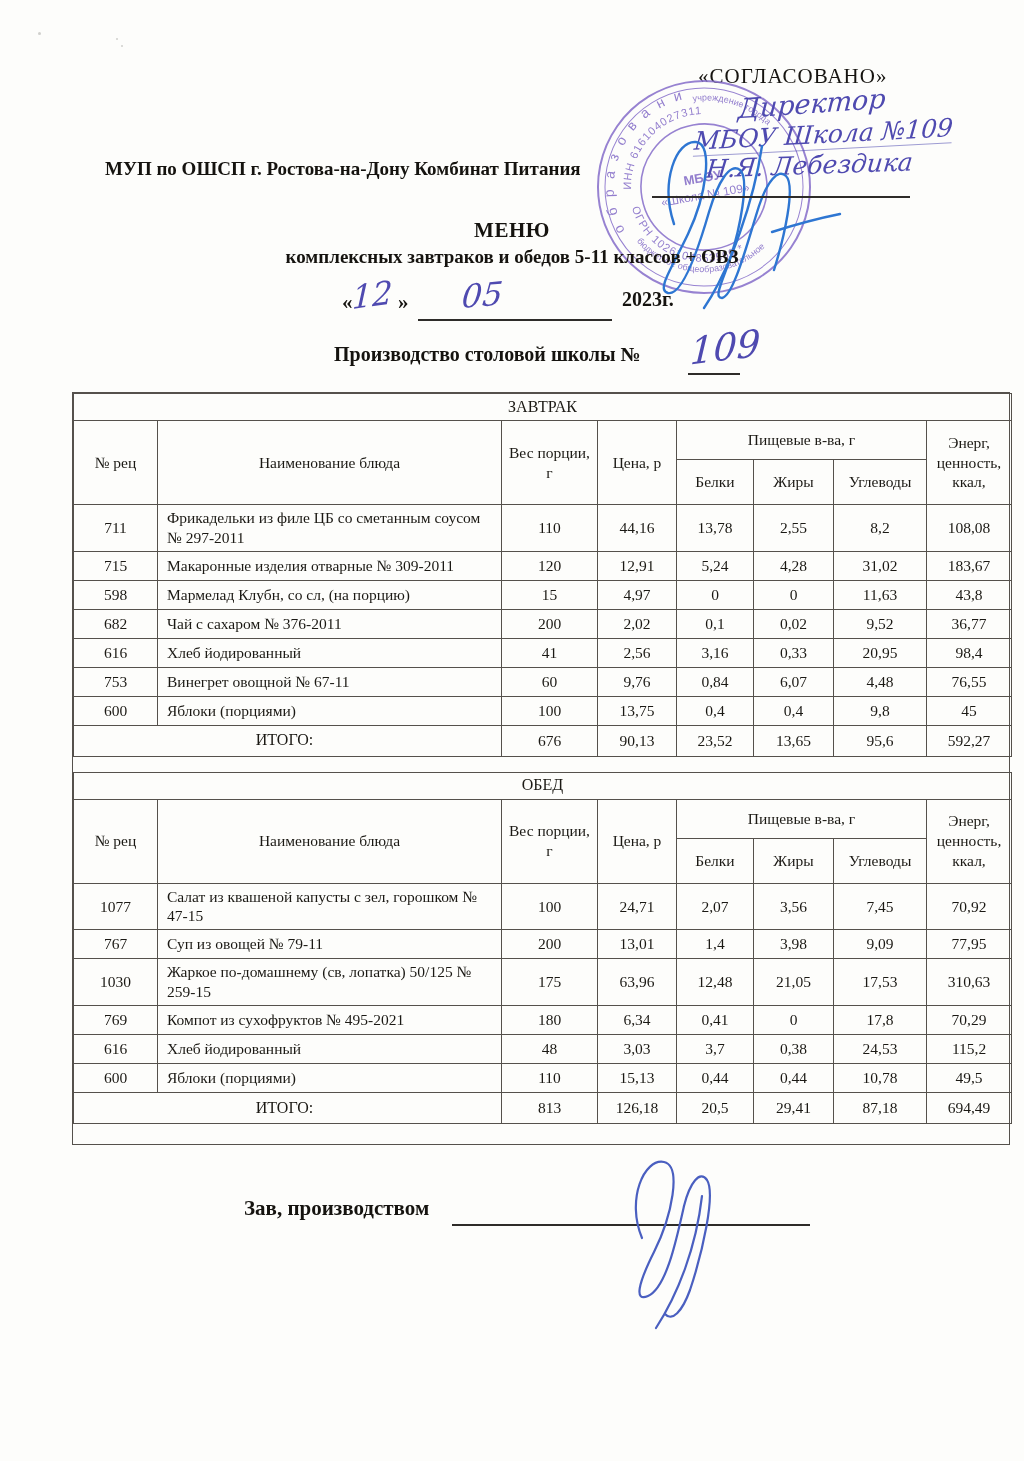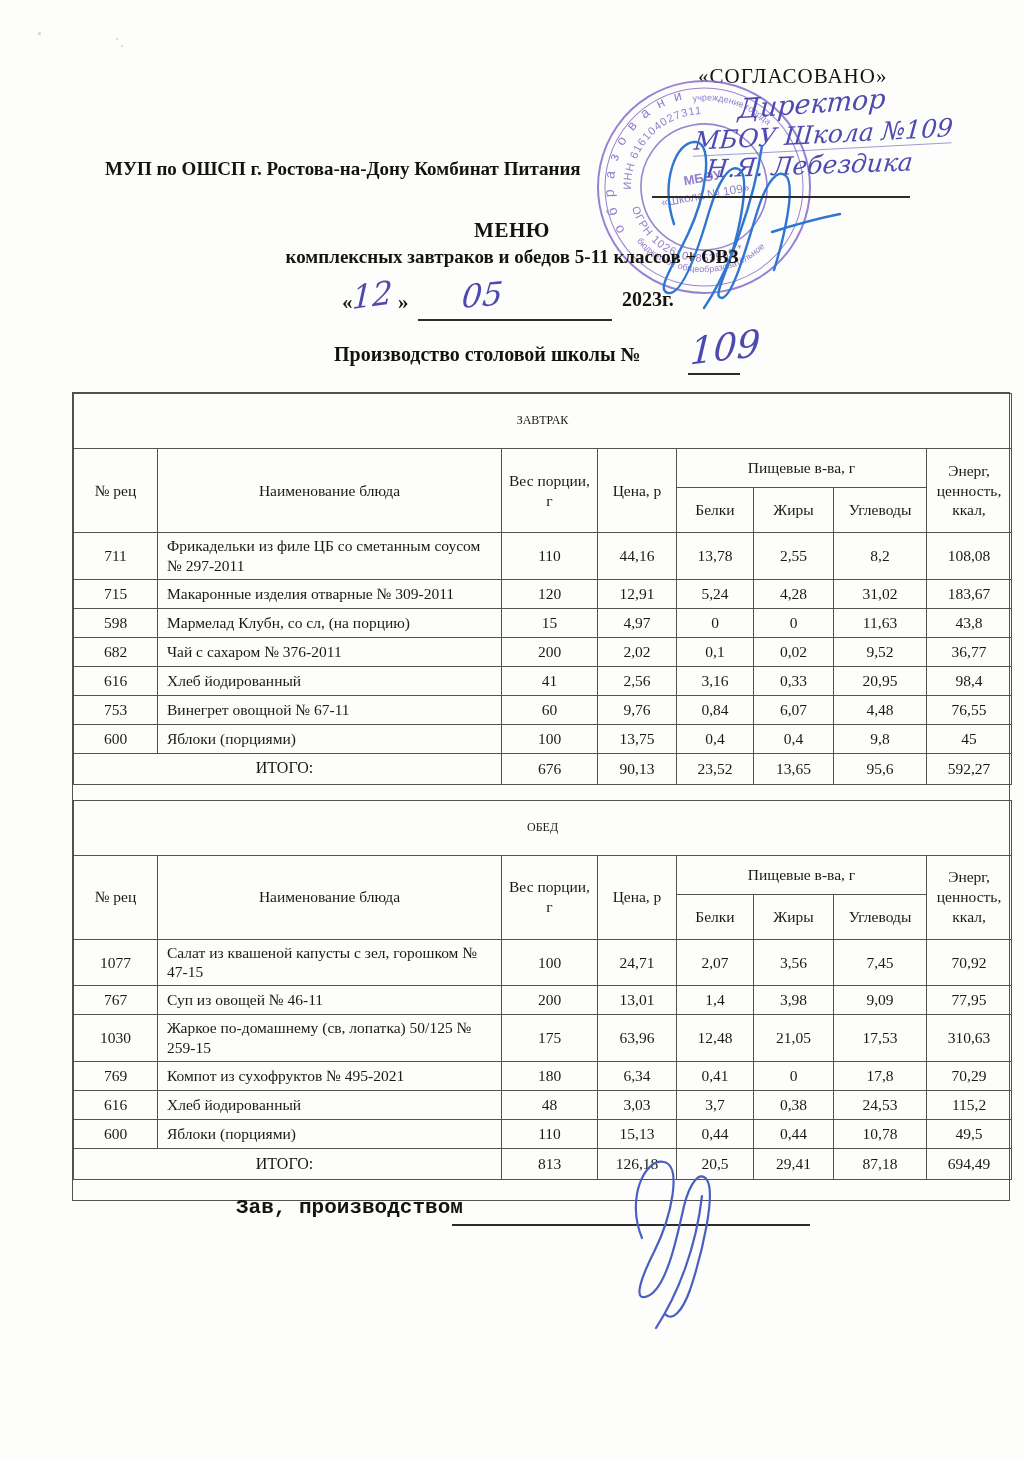--- a/index.html
+++ b/index.html
@@ -44,21 +44,21 @@
     font-size:15.5px;
     color:#1b1914;
   }
   table.menu td{
     border:1px solid #55514c;
     text-align:center;
     vertical-align:middle;
     padding:3px 4px;
     line-height:1.28;
   }
-  table.menu .section-title td{font-size:12px;padding:16px;height:22px;}
+  table.menu .section-title td{font-size:16px;padding:2px;height:22px;}
   table.menu .hdr-row1 td{height:32px;}
   table.menu .hdr-row2 td{height:38px;}
   table.menu td.name-cell{text-align:left;padding-left:9px;}
   table.menu td.num-cell{height:22px;}
   table.menu td.total-cell{text-align:center;padding-right:10px;font-size:16px;height:24px;}
   table.menu.first{margin-bottom:15px;}
 
   .speck{position:absolute;background:#9a9a94;border-radius:50%;opacity:.45;}
 </style>
 </head>
@@ -270,21 +270,21 @@
         <td class="name-cell">Салат из квашеной капусты с зел, горошком № 47-15</td>
         <td>100</td>
         <td>24,71</td>
         <td>2,07</td>
         <td>3,56</td>
         <td>7,45</td>
         <td>70,92</td>
       </tr>
       <tr>
         <td class="num-cell">767</td>
-        <td class="name-cell">Суп из овощей № 46-11</td>
+        <td class="name-cell">Суп из овощей № 79-11</td>
         <td>200</td>
         <td>13,01</td>
         <td>1,4</td>
         <td>3,98</td>
         <td>9,09</td>
         <td>77,95</td>
       </tr>
       <tr>
         <td class="num-cell">1030</td>
         <td class="name-cell">Жаркое по-домашнему (св, лопатка) 50/125 № 259-15</td>
@@ -331,21 +331,21 @@
         <td>126,18</td>
         <td>20,5</td>
         <td>29,41</td>
         <td>87,18</td>
         <td>694,49</td>
       </tr>
     </tbody>
       </table>
   </div>
 
-  <div class="abs footer-label" style="left:236px;top:1196px;font-family:Liberation Mono, monospace;">Зав, производством</div>
+  <div class="abs footer-label" style="left:244px;top:1196px;">Зав, производством</div>
   <div class="rule" style="left:452px;top:1224px;width:358px;height:2px;"></div>
 
   <svg class="abs" style="left:590px;top:1142px;" width="175" height="190" viewBox="0 0 175 190">
     <g fill="none" stroke="#4a5fc0" stroke-width="2.2" stroke-linecap="round">
       <path d="M52,96 C36,58 54,16 74,20 C92,24 82,74 64,110 C48,142 44,160 58,154 C76,146 86,100 94,64 C100,40 110,28 117,38 C126,52 112,112 100,148 C92,170 82,180 75,172"></path>
       <path d="M112,54 C106,106 88,152 66,186"></path>
     </g>
   </svg>
 
 </div>

